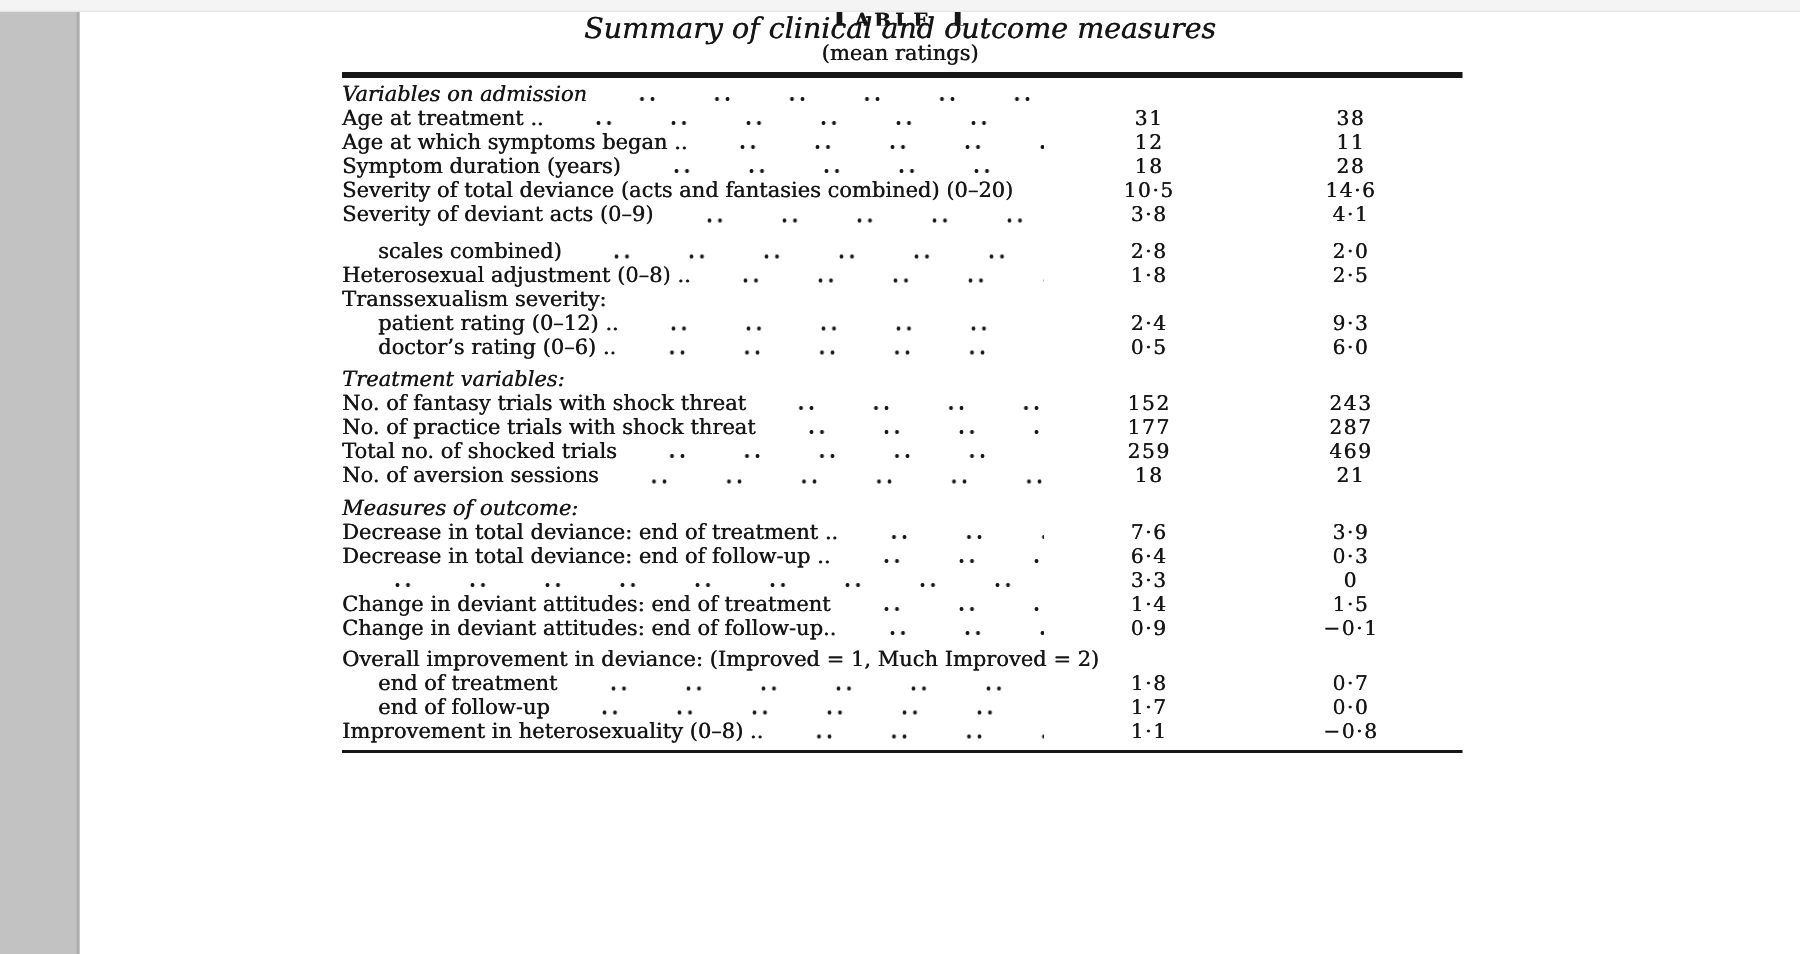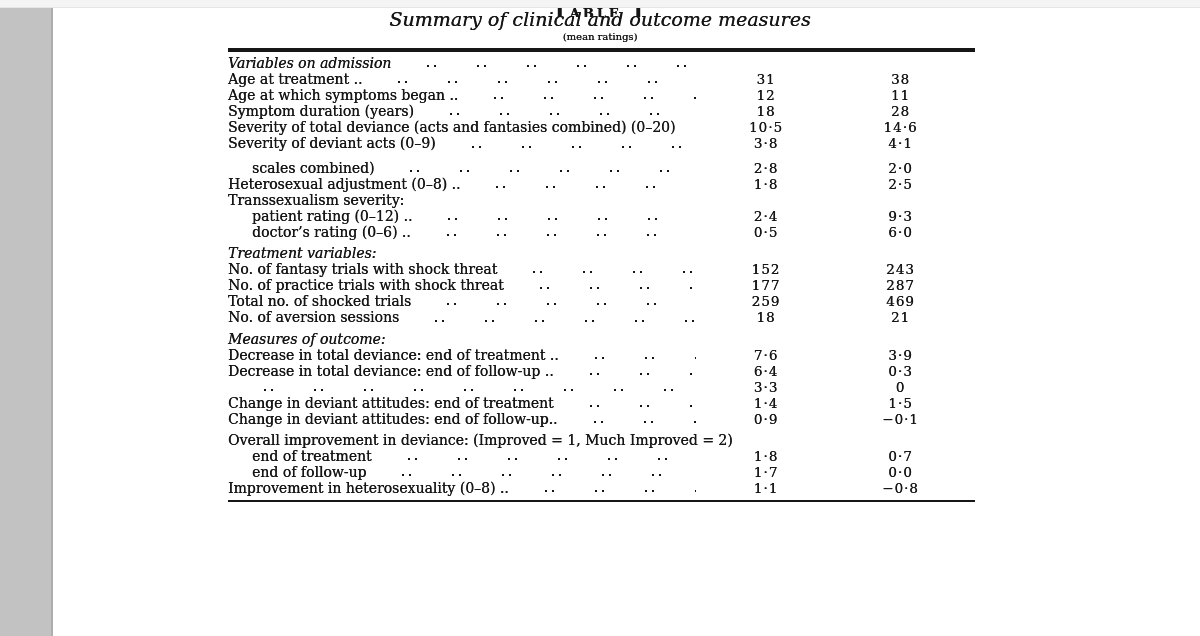--- a/index.html
+++ b/index.html
@@ -42,21 +42,21 @@
     display:inline-block;margin-top:-7px;
     font-variant:small-caps;font-weight:bold;font-size:19px;line-height:14px;
     letter-spacing:3px;
   }
   .title{
     position:absolute;left:0;top:3px;width:1090px;text-align:center;
     font-style:italic;font-size:19px;line-height:17px;
   }
   .subtitle{
     position:absolute;left:0;top:20px;width:1090px;text-align:center;
-    font-size:10px;line-height:17px;
+    font-size:14px;line-height:17px;
   }
   .table{
     position:absolute;left:173px;top:40px;width:747px;
     font-size:14px;
   }
   .rule{height:2px;background:var(--ink);}
   .header-row{
     display:flex;align-items:flex-end;
     padding:6px 0 5px 0;
   }

